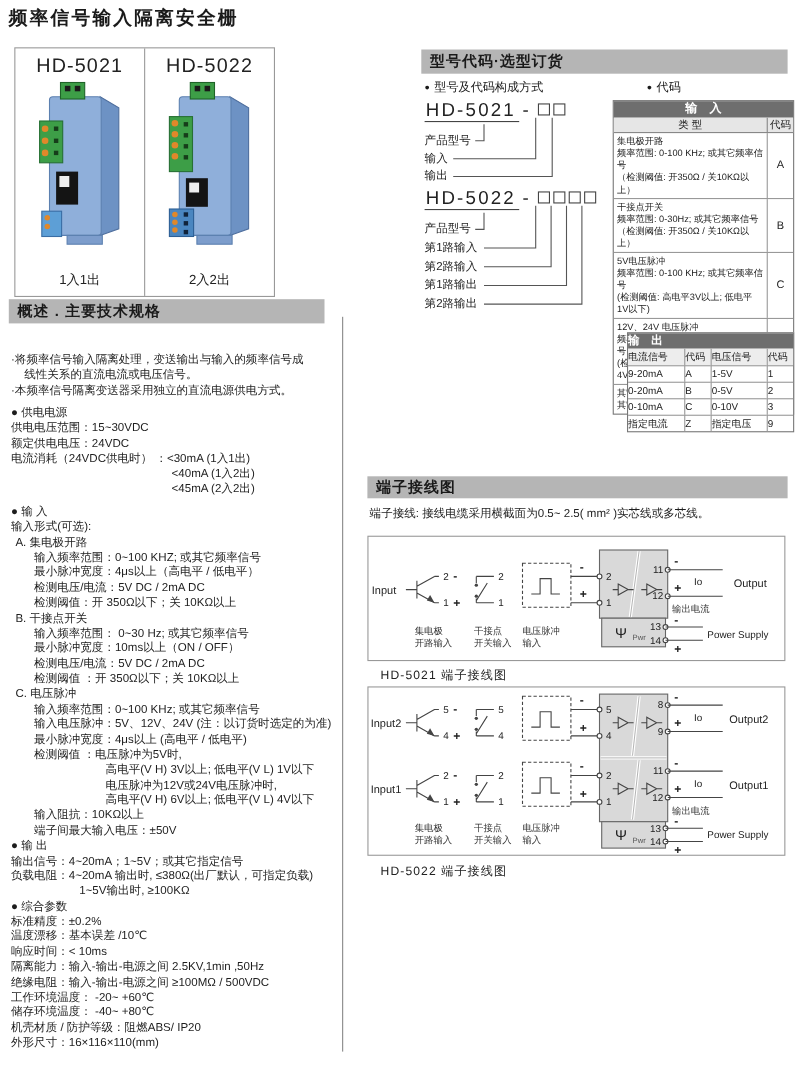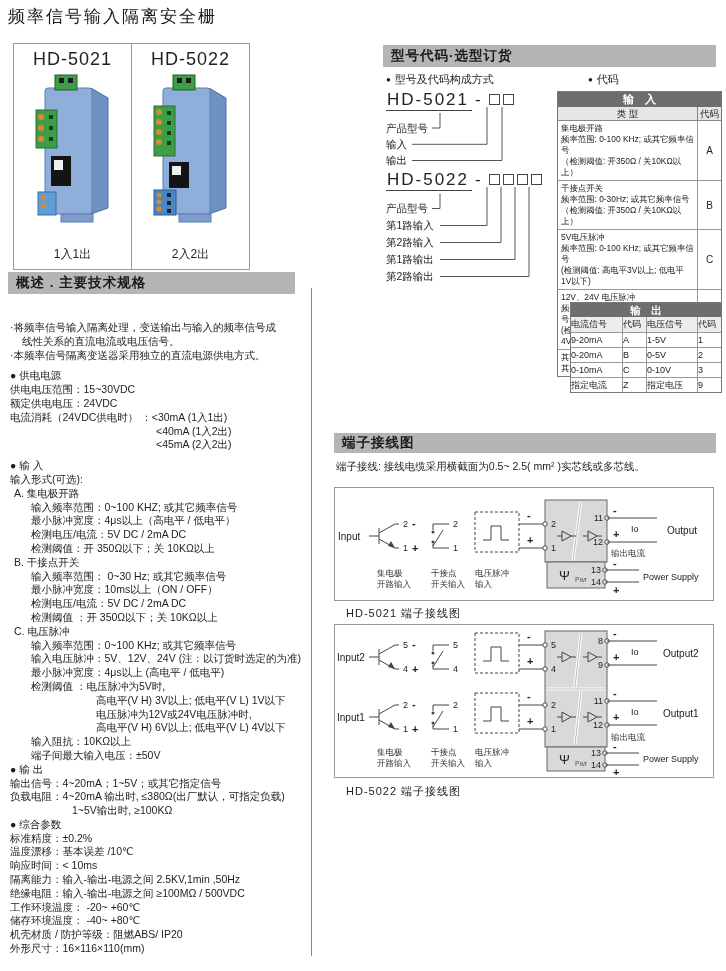--- a/index.html
+++ b/index.html
@@ -3,21 +3,21 @@
 <meta charset="utf-8">
 <style>
 :root{
   --bar-bg:#b5b5b5; --thead:#6e6e6e; --subhead:#e6e6e6; --module-fill:#d9d9d9;
   --dev-blue:#8fafda; --dev-blue-dk:#6d92c4; --dev-green:#3d9e47; --dev-orange:#e0882a;
 }
 *{box-sizing:border-box;margin:0;padding:0}
 body{width:726px;height:971px;background:#fff;position:relative;overflow:hidden;
      font-family:"Liberation Sans","DejaVu Sans",sans-serif;color:#222}
 .abs{position:absolute}
-.page-title{font-size:17px;font-weight:normal;letter-spacing:2px;color:#1a1a1a}
+.page-title{font-size:17px;font-weight:bold;letter-spacing:2px;color:#1a1a1a}
 .bar{background:var(--bar-bg);color:#1a1a1a;font-weight:bold;font-size:13.5px;
      height:22px;line-height:16px;padding:3px 8px;letter-spacing:1px}
 .vdivider{left:311px;top:288px;width:1px;height:668px;background:#888}
 
 .product-panel{width:237px;height:227px;border:1px solid #999;display:flex}
 .product-cell{flex:1;position:relative;text-align:center}
 .product-cell.first{border-right:1px solid #999}
 .product-model{font-size:18px;letter-spacing:1px;color:#222;padding-top:5px}
 .product-caption{position:absolute;bottom:6px;left:0;right:0;font-size:12px;color:#222}
 .devsvg{margin-top:2px}
@@ -46,21 +46,21 @@
 .itable-title{background:var(--thead);color:#fff;text-align:center;font-size:11px;font-weight:bold;height:15px;line-height:15px}
 .itable-sub{display:flex;background:var(--subhead);border-bottom:1px solid #888;height:14px;line-height:13px;font-size:9.5px}
 .itable-sub .type-h{flex:1;text-align:center}
 .itable-sub .code-h{width:24px;text-align:center;border-left:1px solid #888}
 .itable-row{display:flex;border-bottom:1px solid #999}
 .itable-row:last-child{border-bottom:none}
 .type-cell{flex:1;padding:2px 3px;font-size:8.4px;line-height:11px;color:#222}
 .code-cell{width:24px;border-left:1px solid #999;display:flex;align-items:center;justify-content:center;font-size:10px}
 
 .otable{width:152px;border:1px solid #777;background:#fff}
-.otable-title{background:var(--thead);color:#fff;text-align:center;font-size:10.5px;font-weight:bold;height:14px;line-height:14px}
+.otable-title{background:var(--thead);color:#fff;text-align:left;font-size:10.5px;font-weight:bold;height:14px;line-height:14px}
 .otable-row{display:flex}
 .ocell{height:15px;line-height:14px;text-align:left;font-size:9px;border-top:1px solid #999;border-left:1px solid #999}
 .ocell:first-child{border-left:none}
 .ocell.c1,.ocell.c3{width:51px}
 .ocell.c2,.ocell.c4{width:24px}
 .ohead .ocell{background:#ededed;border-top:none}
 
 .wiring-note{font-size:10.5px;color:#1d1d1d}
 .diag-box{border:1px solid #999;background:#fff}
 .diag-caption{font-size:11px;color:#222;letter-spacing:1px}

